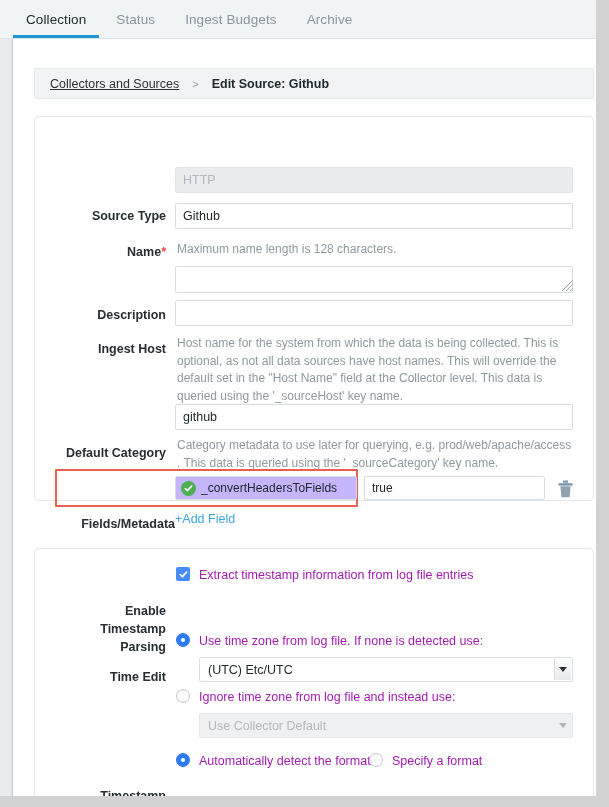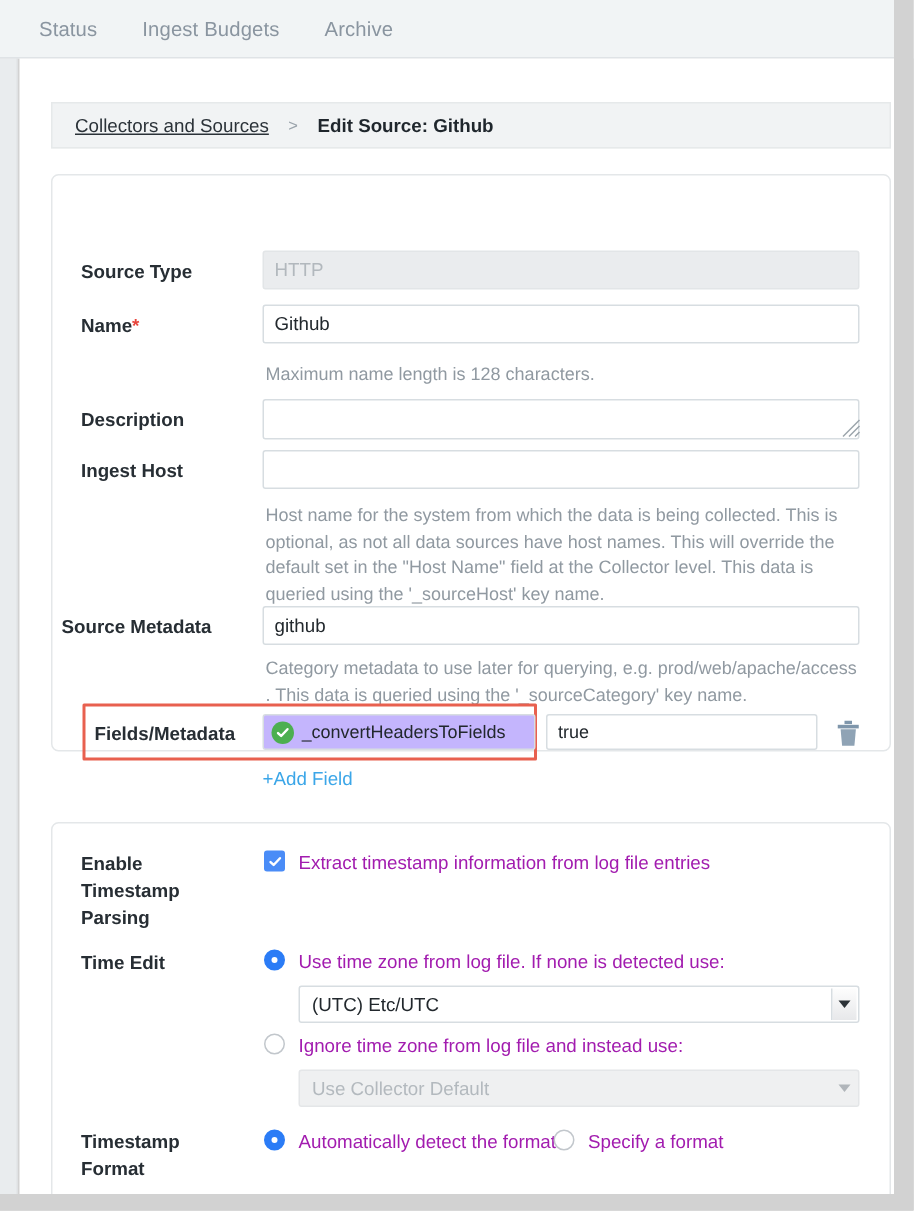--- a/index.html
+++ b/index.html
@@ -88,24 +88,26 @@
   .crumb-current { font-weight: bold; color: #1f262c; }
   
   .card {
     position: absolute;
     background: #fff;
     border: 1px solid #e4e7e9;
     border-radius: 5px;
   }
   .flabel {
     position: absolute;
+    text-align: right;
     font-size: 12.5px;
     font-weight: bold;
     color: #272e34;
     line-height: 18px;
+    margin-top: 35px;
   }
   .req { color: #e8453c; font-weight: bold; }
   .finput {
     position: absolute;
     border: 1px solid #d7dde1;
     background: #fff;
     font-family: "Liberation Sans", sans-serif;
     font-size: 12.5px;
     color: #22282d;
     padding: 0 7px;
@@ -247,20 +249,23 @@
     border-top: 5px solid #2c3237;
   }
   .fselect.disabled .arrow { border-top-color: #b0b5ba; }
 </style>
 </head>
 <body>
 
 <div class="screen">
 
   <div class="tabbar">
+    <div class="tab active">
+      <span>Collection</span>
+    </div>
     <div class="tab">
       <span>Status</span>
     </div>
     <div class="tab">
       <span>Ingest Budgets</span>
     </div>
     <div class="tab">
       <span>Archive</span>
     </div>
   </div>
@@ -293,21 +298,21 @@
     <svg style="position:absolute; left:548px; top:240px;" width="13" height="13">
       <line x1="1" y1="12" x2="12" y2="1" stroke="#9aa3aa" stroke-width="1"></line>
       <line x1="5" y1="12" x2="12" y2="5" stroke="#9aa3aa" stroke-width="1"></line>
       <line x1="9" y1="12" x2="12" y2="9" stroke="#9aa3aa" stroke-width="1"></line>
     </svg>
 
     <div class="flabel" style="left:41px; top:266px; width:112px;">Ingest Host</div>
     <input class="finput" style="left: 162px; top: 261px; width: 398px; height: 26px;" value="">
     <div class="fhelp" style="left:164px; top:296px; width:398px;">Host name for the system from which the data is being collected. This is optional, as not all data sources have host names. This will override the default set in the "Host Name" field at the Collector level. This data is queried using the '_sourceHost' key name.</div>
 
-    <div class="flabel" style="left:28px; top:370px; width:125px;">Source Metadata</div>
+    <div class="flabel" style="left:28px; top:370px; width:125px;">Default Category</div>
     <input class="finput" style="left: 162px; top: 365px; width: 398px; height: 26px;" value="github">
     <div class="fhelp" style="left:164px; top:398px; width:400px;">Category metadata to use later for querying, e.g. prod/web/apache/access . This data is queried using the '_sourceCategory' key name.</div>
 
     <div class="redbox" style="left:42px; top:430px;"></div>
     <div class="flabel" style="left:50px; top:441px; width:112px;">Fields/Metadata</div>
 
     <div class="fieldkey" style="left:162px; top:437px;">
       <span class="check-green">
         <svg width="9" height="9" viewBox="0 0 10 10">
           <polyline points="1.5,5.2 3.8,7.4 8.5,2.4" fill="none" stroke="#fff" stroke-width="1.8" stroke-linecap="round" stroke-linejoin="round"></polyline>

